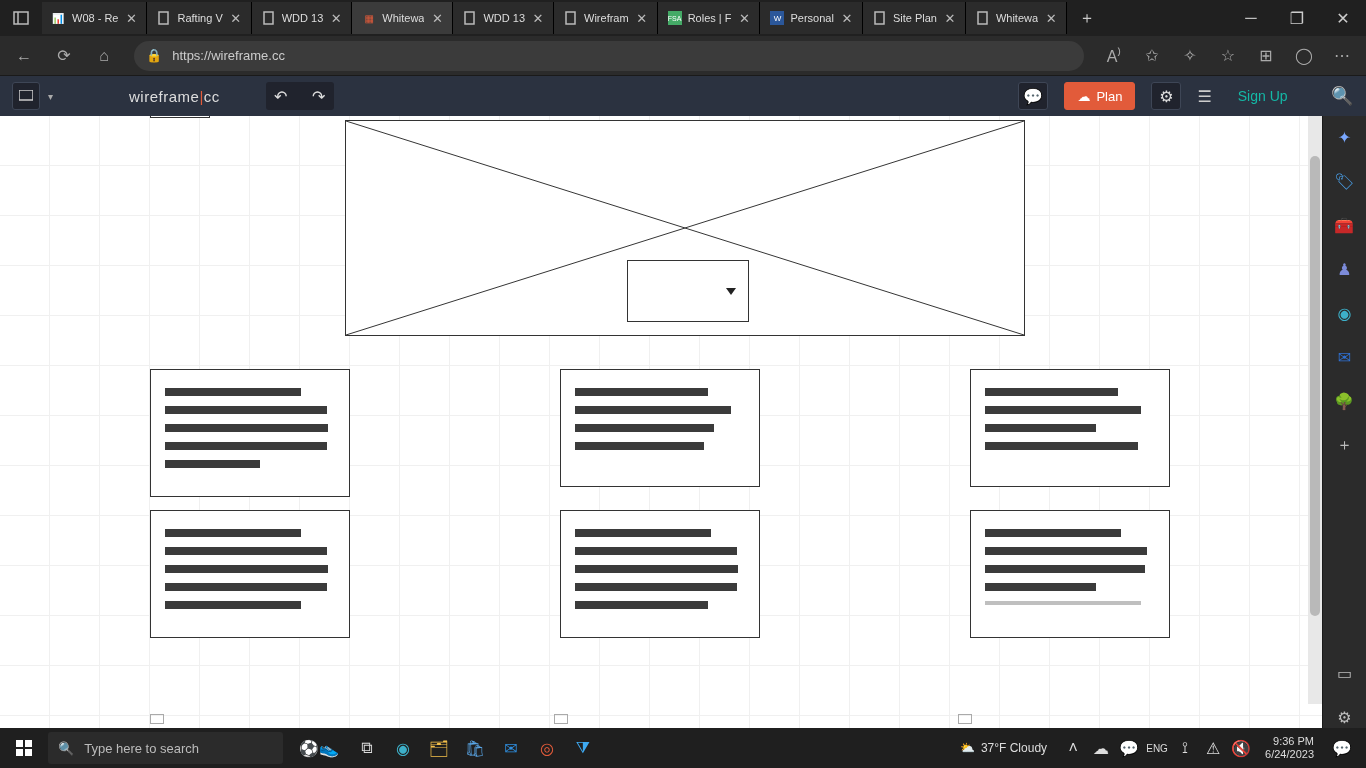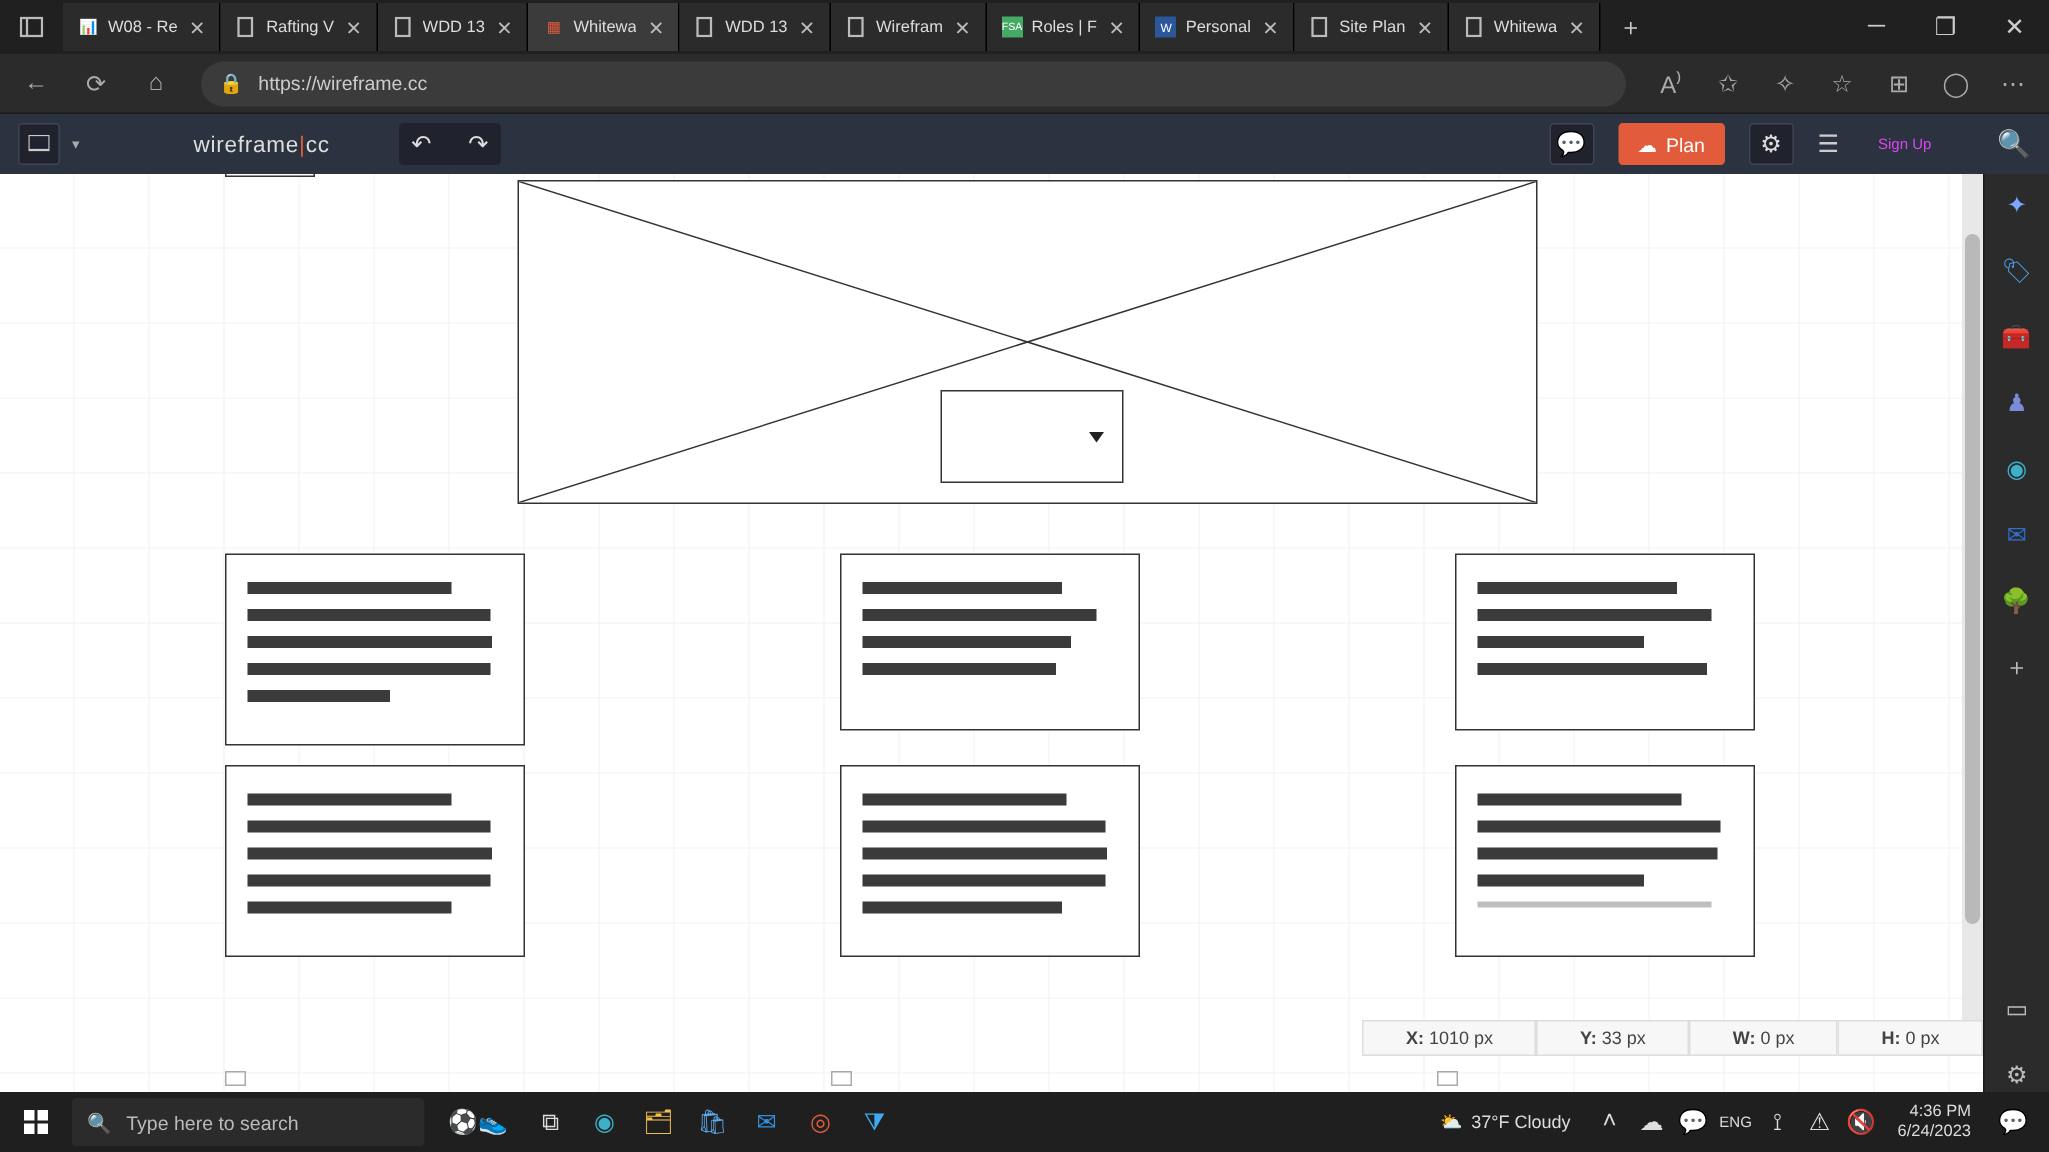--- a/index.html
+++ b/index.html
@@ -34,21 +34,21 @@
 
 
 .app-toolbar { height: 40px; background: #2b3240; display:flex; align-items:center; color:#ddd; padding:0 12px; gap:16px;}
 .tool-group { display:flex; align-items:center; gap:8px;}
 .tool-btn { width:30px; height:28px; display:flex; align-items:center; justify-content:center; border-radius:3px; border:1px solid #3e4656;}
 .tool-btn.red { background:#e25b3a; border-color:#e25b3a; color:#fff; padding:0 12px; width:auto; gap:6px; font-size:13px;}
 .tool-btn.dark { background:#20232d; }
 .app-logo { font-size:15px; letter-spacing:0.5px; margin-left: 60px; margin-right:30px;}
 .app-logo .bar { color:#e25b3a; }
 .toolbar-spacer { flex:1; }
-.signup { font-size:10px; color:#d946ef; margin: 0 10px;}
+.signup { font-size:14px; color:#14b8a6; margin: 0 10px;}
 
 
 .work-area { position: relative; height: calc(768px - 36px - 40px - 40px - 40px); background:#fff; }
 .canvas-wrap {
   position:absolute; left:0; top:0; right:44px; bottom:0;
   overflow:hidden;
 }
 .grid-bg {
   position:absolute; inset:0;
   background-color:#fff;
@@ -302,26 +302,20 @@
       <div class="seg"></div>
         <div class="seg" style="margin-left:110px"></div>
         <div class="seg" style="margin-left:110px"></div>
     </div>
   </div>
 
   <div class="v-scroll">
       <div class="thumb"></div>
     </div>
 
-  <div class="status-strip">
-    <div class="status-cell"><b>X:</b> <span>1010 px</span></div>
-    <div class="status-cell"><b>Y:</b> <span>33 px</span></div>
-    <div class="status-cell"><b>W:</b> <span>0 px</span></div>
-    <div class="status-cell"><b>H:</b> <span>0 px</span></div>
-  </div>
 
   <div class="edge-sidebar">
     <div class="edge-ico" style="color:#7aa8ff">✦</div>
     <div class="edge-ico" style="color:#4aa0ea">🏷</div>
     <div class="edge-ico" style="color:#d88b2a">🧰</div>
     <div class="edge-ico" style="color:#7c8bd9">♟</div>
     <div class="edge-ico" style="color:#3db0c9">◉</div>
     <div class="edge-ico" style="color:#2f6fd0">✉</div>
     <div class="edge-ico" style="color:#3bb34a">🌳</div>
     <div class="edge-ico">＋</div>
@@ -359,18 +353,18 @@
       <span>37°F Cloudy</span>
     </div>
     <div class="tb-ico" style="width:24px">˄</div>
     <div class="tb-ico" style="width:24px">☁</div>
     <div class="tb-ico" style="width:24px">💬</div>
     <div class="tb-ico" style="width:24px;font-size:10px;">ENG</div>
     <div class="tb-ico" style="width:24px">⟟</div>
     <div class="tb-ico" style="width:24px">⚠</div>
     <div class="tb-ico" style="width:24px">🔇</div>
     <div class="clock">
-      <div>4:36 PM</div>
+      <div>9:36 PM</div>
       <div>6/24/2023</div>
     </div>
     <div class="notif">💬</div>
   </div>
 </div>
 
 </body></html>

